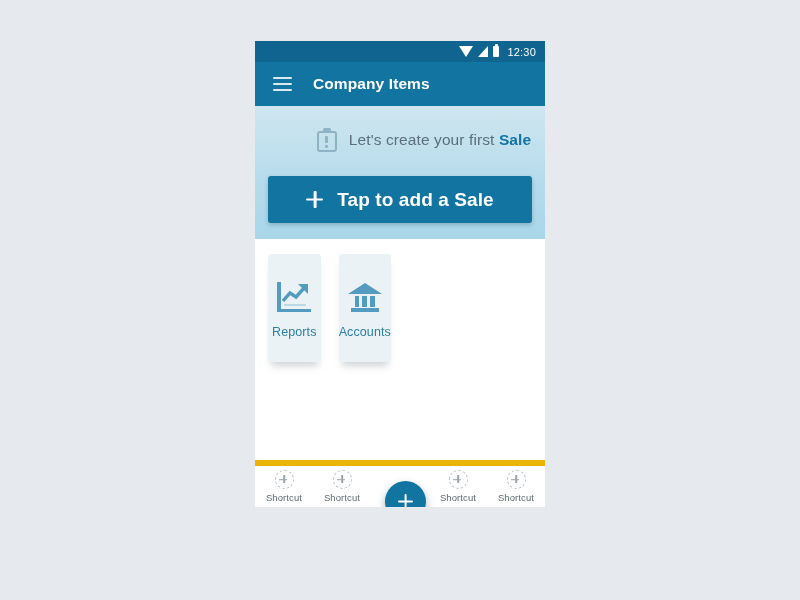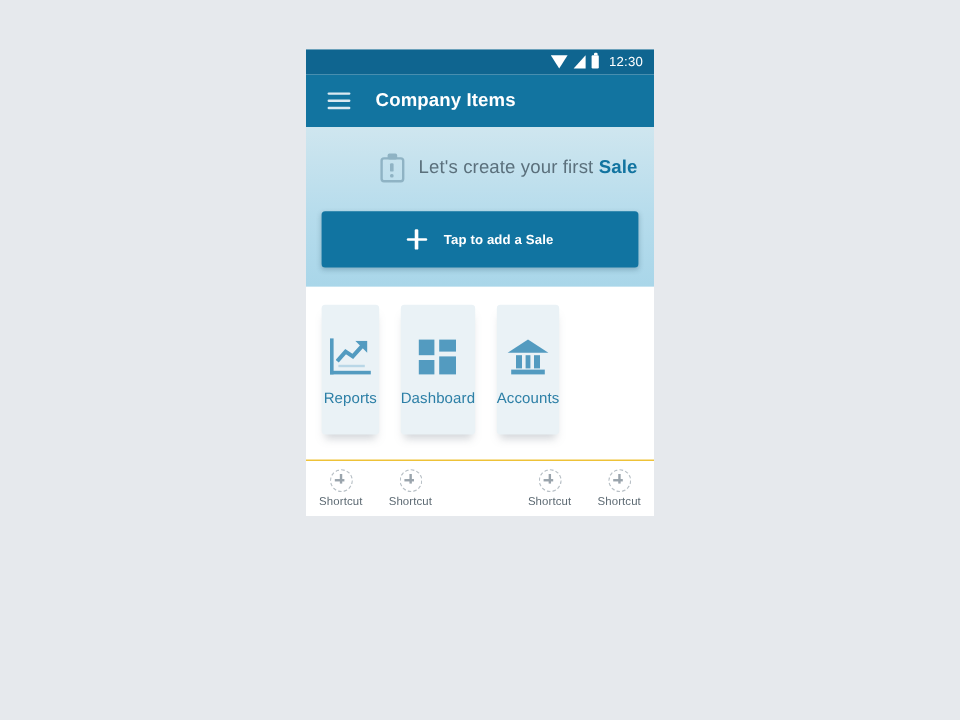--- a/index.html
+++ b/index.html
@@ -14,21 +14,21 @@
     overflow: hidden;
     position: relative;
   }
 
   
   #phone {
     position: absolute;
     left: 255px;
     top: 41px;
     width: 290px;
-    height: 389px;
+    height: 466px;
     background: #ffffff;
     overflow: hidden;
   }
 
   
   #status-bar {
     position: relative;
     height: 21px;
     background: #0f6590;
     display: flex;
@@ -216,21 +216,21 @@
   }
   .plus-glyph::after {
     top: 50%;
     left: 0;
     height: 2.8px;
     width: 100%;
     transform: translateY(-50%);
   }
   #add-sale-label {
     color: #ffffff;
-    font-size: 11px;
+    font-size: 19px;
     font-weight: bold;
     letter-spacing: 0.1px;
   }
 
   
   #card-grid {
     position: relative;
     padding: 15px 13px 0 13px;
     box-sizing: border-box;
     display: grid;
@@ -415,21 +415,21 @@
   }
 
   
   #shortcut-bar {
     position: absolute;
     left: 0;
     bottom: 0;
     width: 100%;
     height: 47px;
     background: #ffffff;
-    border-top: 1px solid #eab308;
+    border-top: 6px solid #eab308;
     display: flex;
     align-items: center;
     box-sizing: border-box;
     z-index: 10;
   }
   .shortcut-item {
     flex: 1;
     display: flex;
     flex-direction: column;
     align-items: center;
@@ -523,31 +523,20 @@
           <span class="baseline"></span>
           <svg width="29" height="22" viewBox="0 0 29 22">
             <polyline points="1,17 8,9 14,13 23,3" fill="none" stroke="#539bc0" stroke-width="3.4" stroke-linejoin="miter"></polyline>
             <polygon points="16,0 26,0 26,10" fill="#539bc0"></polygon>
           </svg>
         </span>
       </div>
       <div class="card-label">Reports</div>
     </div>
 
-    <div class="grid-card">
-      <div class="card-icon-wrap">
-        <span class="dashboard-icon">
-          <i class="tl"></i>
-          <i class="tr"></i>
-          <i class="bl"></i>
-          <i class="br"></i>
-        </span>
-      </div>
-      <div class="card-label">Dashboard</div>
-    </div>
 
 
     <div class="grid-card">
       <div class="card-icon-wrap">
         <span class="accounts-icon">
           <span class="roof"></span>
           <span class="col c1"></span>
           <span class="col c2"></span>
           <span class="col c3"></span>
           <span class="base"></span>

